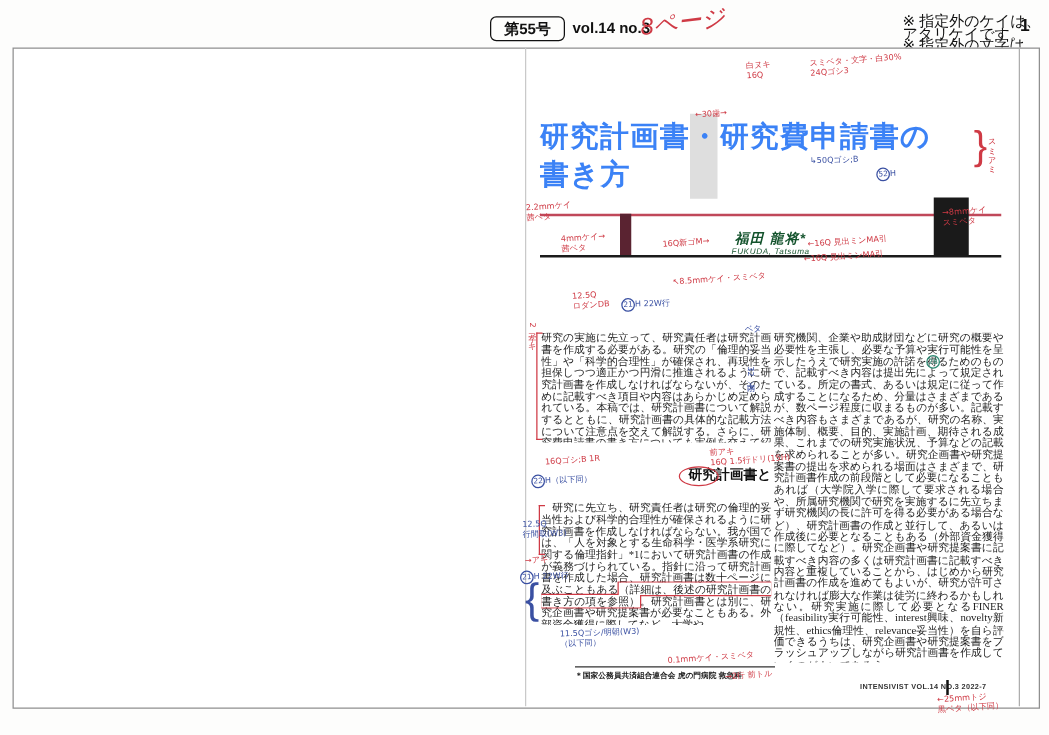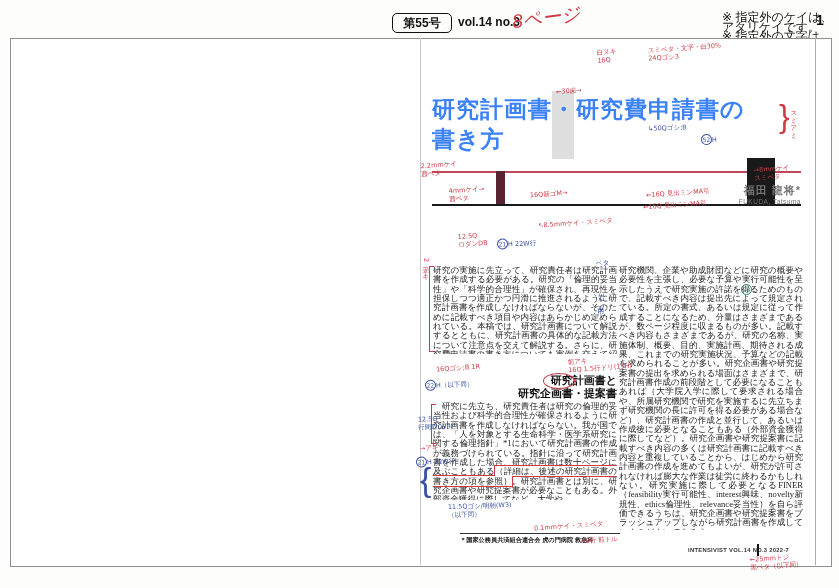--- a/index.html
+++ b/index.html
@@ -22,21 +22,21 @@
           font-size:10.5px;font-weight:bold;letter-spacing:3px;text-align:center;line-height:15px;}
   .banner .dot{color:#d08080;}
   .guide-band{left:552px;top:91px;width:22px;height:68px;background:#dedede;}
   .title{left:432px;top:0;width:369px;text-align:left;font-weight:bold;color:#3b82f6;
          font-size:23px;letter-spacing:1px;line-height:29px;}
   .t1{top:95px;} .t2{top:125px;}
   .red-rule{left:432px;top:171px;width:369px;height:1.5px;background:#c0485a;}
   .maroon-bar{left:496px;top:171px;width:9px;height:33px;background:#5a2331;}
   .black-box{left:747px;top:158px;width:28px;height:46px;background:#1a1a1a;}
   .bottom-rule{left:432px;top:204px;width:369px;height:1.5px;background:#1a1a1a;}
-  .author{left:432px;top:183px;width:369px;text-align:right;color:#737373;}
+  .author{left:432px;top:183px;width:369px;text-align:center;color:#14532d;font-style:italic;}
   .author .nm{font-size:11px;font-weight:bold;letter-spacing:1px;}
   .author .rj{font-size:6.5px;letter-spacing:.5px;}
   
   .col{width:184px;text-align:justify;font-family:"Liberation Serif","DejaVu Serif",serif;
        font-size:8.6px;line-height:9.35px;color:#1c1c1c;overflow:hidden;}
   .lead{left:433px;top:266px;height:88px;}
   .colL{left:433px;top:402px;height:98px;}
   .colR{left:619px;top:266px;height:264px;}
   .sec-head{left:433px;top:374px;width:184px;text-align:right;font-weight:bold;
             font-size:11px;line-height:12.5px;color:#111;}
@@ -86,21 +86,20 @@
   <div class="abs black-box"></div>
   <div class="abs bottom-rule"></div>
   <div class="abs author">
     <div class="nm">福田 龍将*</div>
     <div class="rj">FUKUDA, Tatsuma</div>
   </div>
 
   <div class="abs col lead">研究の実施に先立って、研究責任者は研究計画書を作成する必要がある。研究の「倫理的妥当性」や「科学的合理性」が確保され、再現性を担保しつつ適正かつ円滑に推進されるように研究計画書を作成しなければならないが、そのために記載すべき項目や内容はあらかじめ定められている。本稿では、研究計画書について解説するとともに、研究計画書の具体的な記載方法について注意点を交えて解説する。さらに、研究費申請書の書き方についても実例を交えて紹介する。</div>
   <div class="abs sec-head">
     <div>研究計画書と</div>
-    <div>研究企画書・提案書</div>
   </div>
   <div class="abs col colL"><span>　研究に先立ち、研究責任者は研究の倫理的妥当性および科学的合理性が確保されるように研究計画書を作成しなければならない。我が国では、「人を対象とする生命科学・医学系研究に関する倫理指針」*1において研究計画書の作成が義務づけられている。指針に沿って研究計画書を作成した場合、研究計画書は数十ページに及ぶこともある</span><span class="marked">（詳細は、後述の研究計画書の書き方の項を参照）</span><span>。研究計画書とは別に、研究企画書や研究提案書が必要なこともある。外部資金獲得に際してなど、大学や</span></div>
   <div class="abs col colR">研究機関、企業や助成財団などに研究の概要や必要性を主張し、必要な予算や実行可能性を呈示したうえで研究実施の許諾を得るためのもので、記載すべき内容は提出先によって規定されている。所定の書式、あるいは規定に従って作成することになるため、分量はさまざまであるが、数ページ程度に収まるものが多い。記載すべき内容もさまざまであるが、研究の名称、実施体制、概要、目的、実施計画、期待される成果、これまでの研究実施状況、予算などの記載を求められることが多い。研究企画書や研究提案書の提出を求められる場面はさまざまで、研究計画書作成の前段階として必要になることもあれば（大学院入学に際して要求される場合や、所属研究機関で研究を実施するに先立ちまず研究機関の長に許可を得る必要がある場合など）、研究計画書の作成と並行して、あるいは作成後に必要となることもある（外部資金獲得に際してなど）。研究企画書や研究提案書に記載すべき内容の多くは研究計画書に記載すべき内容と重複していることから、はじめから研究計画書の作成を進めてもよいが、研究が許可されなければ膨大な作業は徒労に終わるかもしれない。研究実施に際して必要となるFINER（feasibility実行可能性、interest興味、novelty新規性、ethics倫理性、relevance妥当性）を自ら評価できるうちは、研究企画書や研究提案書をブラッシュアップしながら研究計画書を作成していくのがよいであろう。</div>
 
   <div class="abs footnote">＊国家公務員共済組合連合会 虎の門病院 救急科</div>
   <div class="abs footer-j">INTENSIVIST VOL.14 NO.3 2022-7</div>
   <div class="abs footer-bar"></div>
   <div class="abs footer-p">125</div>
 
   <div class="abs ellipse" style="left:543px;top:373px;width:30px;height:14px;"></div>

